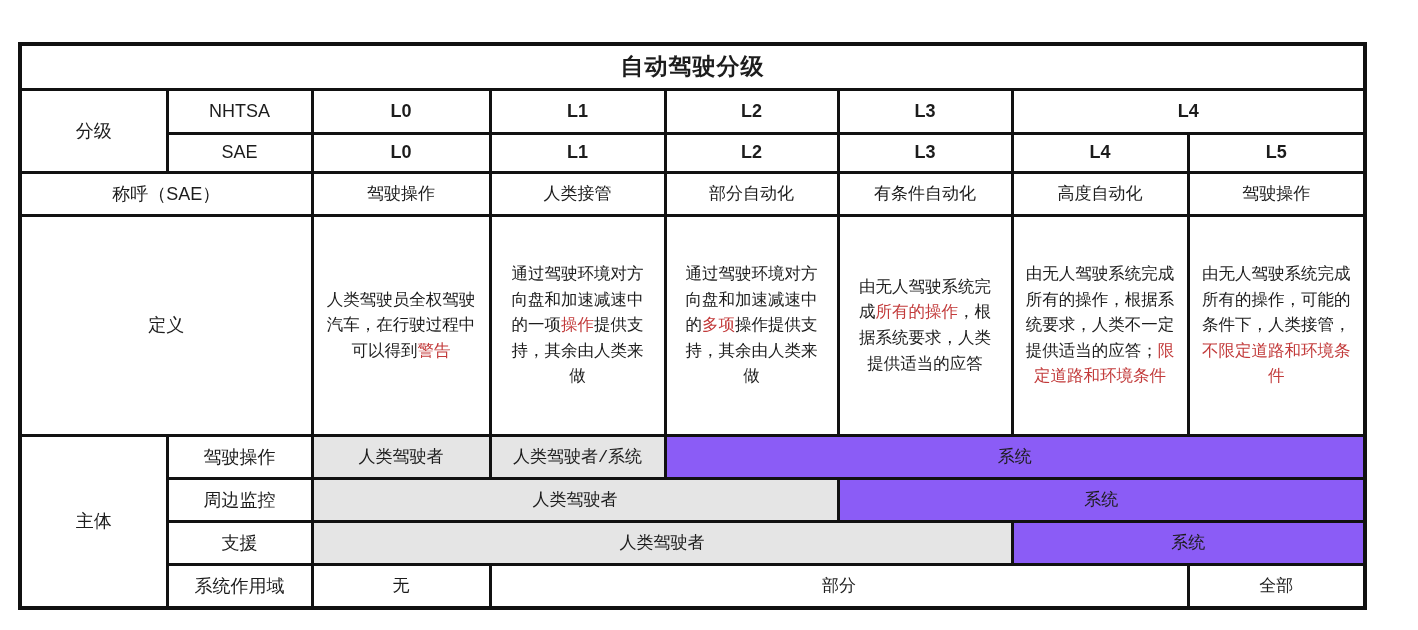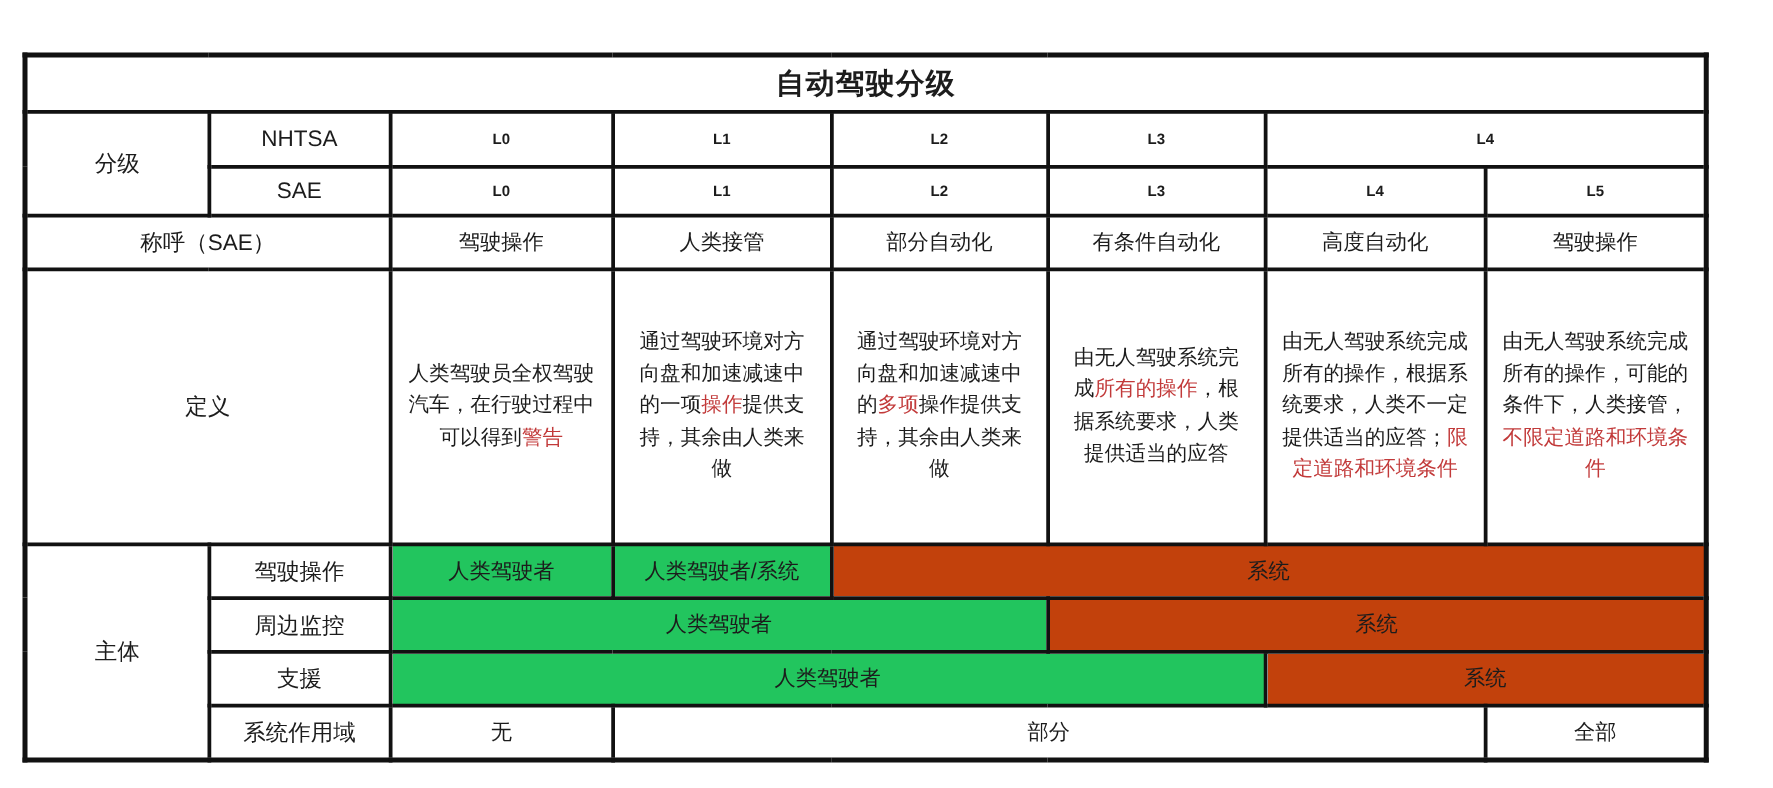--- a/index.html
+++ b/index.html
@@ -12,26 +12,26 @@
     border-collapse:collapse;table-layout:fixed;
     border:4px solid #111111;
     margin-top:12px;
   }
   td{
     border:3px solid #111111;text-align:center;vertical-align:middle;
     padding:0;overflow:hidden;
   }
   .title{font-size:23px;font-weight:bold;letter-spacing:1px;}
   .hdr{font-weight:normal;font-size:18px;}
-  .lvl{font-weight:bold;font-size:12px;}
+  .lvl{font-weight:bold;font-size:18px;}
   .def{font-size:16.5px;line-height:1.55;padding:6px 12px;}
   .val{font-size:17px;}
   .red{color:#C23A3A;}
-  .blue{background:#22c55e;}
-  .orange{background:#c2410c;}
+  .blue{background:#e5e5e5;font-family:Liberation Mono, monospace;}
+  .orange{background:#8b5cf6;}
 </style>
 </head>
 <body>
 
 <table class="grade">
   <colgroup>
     <col style="width:147px">
       <col style="width:145px">
     <col style="width:178px">
       <col style="width:175px">

